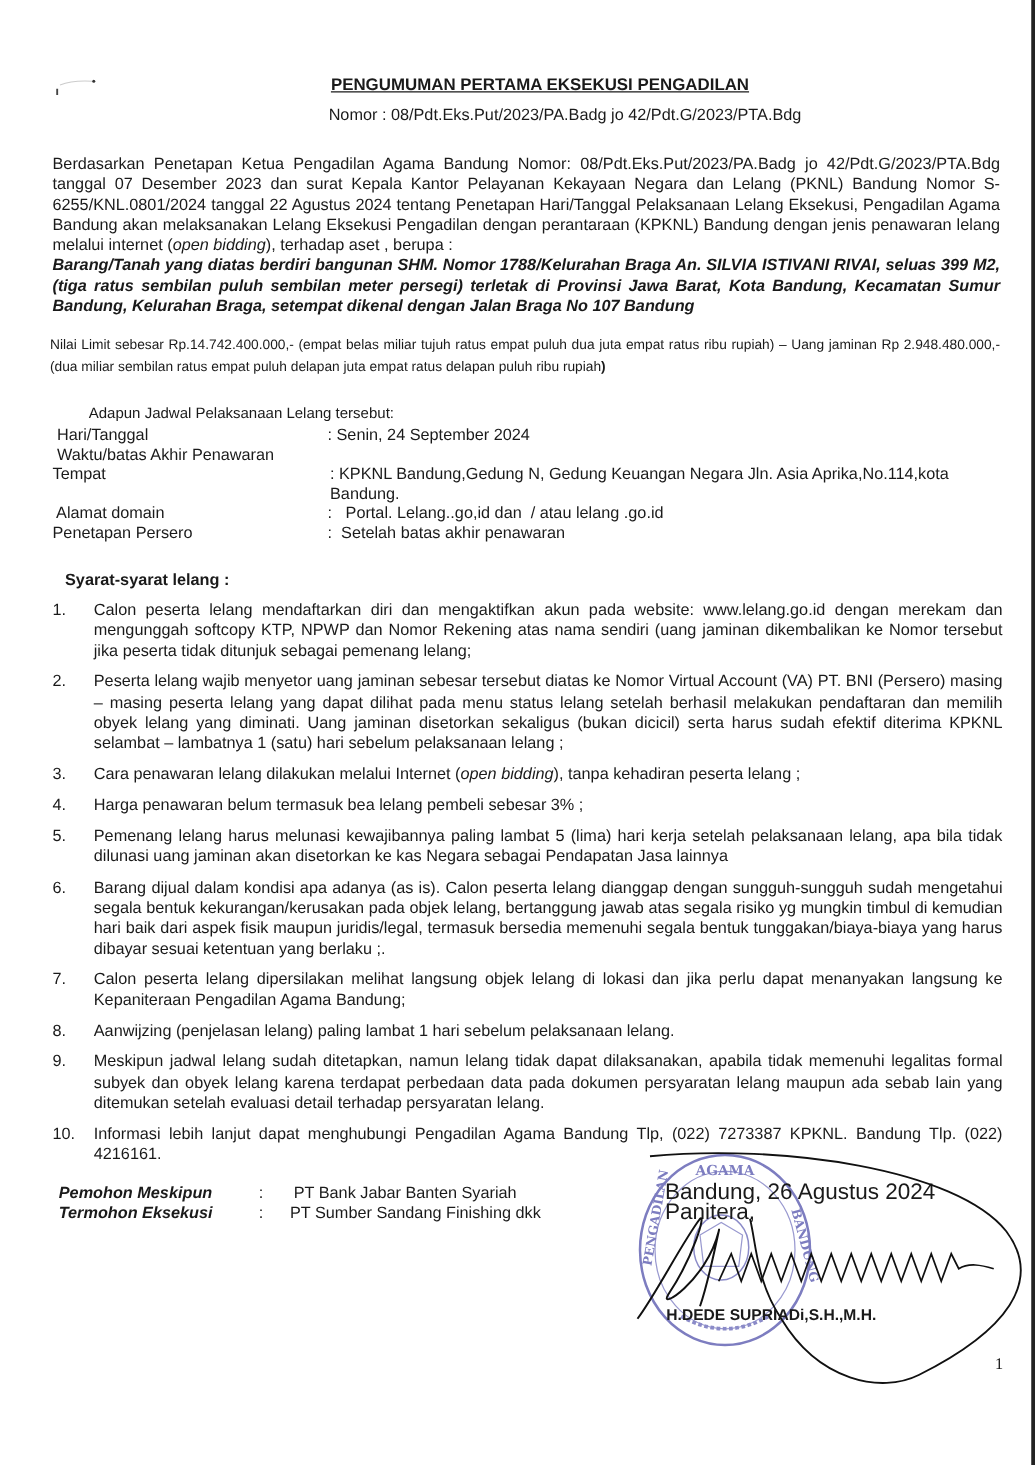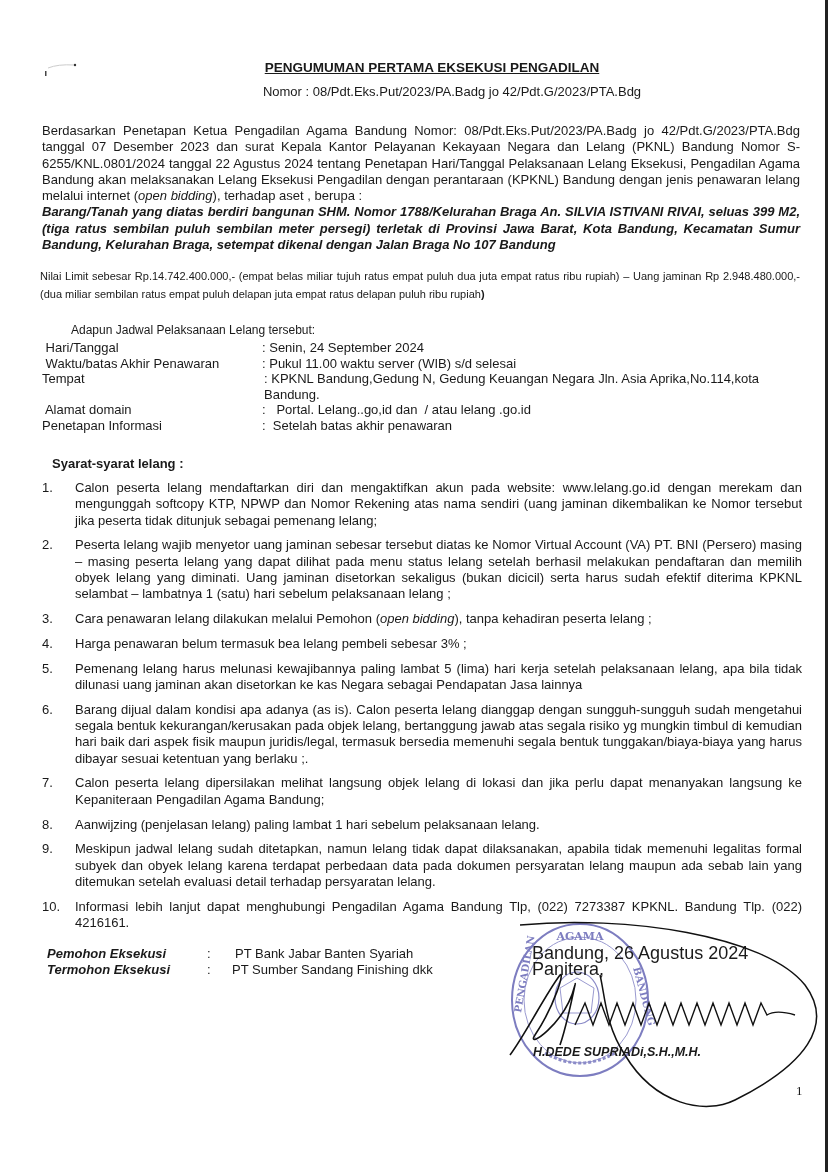--- a/index.html
+++ b/index.html
@@ -31,21 +31,21 @@
   .list { position: absolute; top: 480px; left: 42px; width: 760px; font-size: 13px; line-height: 16.3px; }
   .li { display: flex; margin-bottom: 8.5px; }
   .li .num { width: 33px; flex: none; }
   .li .txt { flex: 1; text-align: justify; }
   .catatan { position: absolute; top: 946px; left: 47px; font-size: 13px; line-height: 16px; }
   .catatan .head { font-weight: bold; font-style: italic; }
   .crow { display: flex; }
   .crow .lbl { width: 160px; font-weight: bold; font-style: italic; }
   .crow .colon { width: 25px; }
   .sign { position: absolute; top: 945px; left: 532px; font-size: 18px; line-height: 16px; }
-  .signer { position: absolute; top: 1045px; left: 533px; font-size: 12.5px; font-weight: bold; font-style: italic; }
+  .signer { position: absolute; top: 1045px; left: 533px; font-size: 12.5px; font-weight: bold; }
   .stamp { position: absolute; left: 505px; top: 918px; width: 150px; height: 165px; }
   .scribble { position: absolute; left: 505px; top: 915px; width: 320px; height: 200px; }
   .pagenum { position: absolute; top: 1083px; left: 796px; font-family: "Liberation Serif", serif; font-size: 13px; }
   i.it { font-style: italic; }
 </style>
 </head>
 <body>
 
 <div class="page-edge"></div>
 
@@ -68,49 +68,48 @@
 </div>
 
 <div class="jadwal-title">Adapun Jadwal Pelaksanaan Lelang tersebut:</div>
 <div class="jadwal">
   <div class="jrow">
       <div class="jlabel" style="white-space:pre"> Hari/Tanggal</div>
       <div class="jval">: Senin,  24 September 2024</div>
     </div>
   <div class="jrow">
       <div class="jlabel" style="white-space:pre"> Waktu/batas Akhir Penawaran</div>
-      <div class="jval">: Pukul 11.00  waktu server (WIB) s/d selesai</div>
     </div>
   <div class="jrow">
       <div class="jlabel" style="white-space:pre">Tempat</div>
       <div class="jval" style="padding-left:2px">: KPKNL Bandung,Gedung N, Gedung Keuangan Negara Jln. Asia Aprika,No.114,kota Bandung.</div>
     </div>
   <div class="jrow">
       <div class="jlabel" style="white-space:pre"> Alamat domain</div>
       <div class="jval" style="white-space:pre">:   Portal. Lelang..go,id dan  / atau lelang .go.id</div>
     </div>
   <div class="jrow">
-      <div class="jlabel" style="white-space:pre">Penetapan Informasi</div>
+      <div class="jlabel" style="white-space:pre">Penetapan Persero</div>
       <div class="jval" style="white-space:pre">:  Setelah batas akhir penawaran</div>
     </div>
 </div>
 
 <div class="syarat-title">Syarat-syarat lelang :</div>
 <div class="list">
   <div class="li">
       <span class="num">1.</span>
       <span class="txt">Calon peserta lelang mendaftarkan diri dan mengaktifkan akun pada website: www.lelang.go.id dengan merekam dan mengunggah softcopy KTP, NPWP dan Nomor Rekening atas nama sendiri (uang jaminan dikembalikan ke Nomor tersebut jika peserta tidak ditunjuk sebagai pemenang lelang;</span>
     </div>
   <div class="li">
       <span class="num">2.</span>
       <span class="txt">Peserta lelang wajib menyetor uang jaminan sebesar tersebut diatas ke Nomor Virtual Account (VA) PT. BNI (Persero) masing – masing peserta lelang yang dapat dilihat pada menu status lelang setelah berhasil melakukan pendaftaran dan memilih obyek lelang yang diminati. Uang jaminan disetorkan sekaligus (bukan dicicil) serta harus sudah efektif diterima KPKNL selambat – lambatnya 1 (satu) hari sebelum pelaksanaan lelang ;</span>
     </div>
   <div class="li">
       <span class="num">3.</span>
-      <span class="txt"><span>Cara penawaran lelang dilakukan melalui Pemohon (</span><i class="it">open bidding</i><span>), tanpa kehadiran peserta lelang ;</span></span>
+      <span class="txt"><span>Cara penawaran lelang dilakukan melalui Internet (</span><i class="it">open bidding</i><span>), tanpa kehadiran peserta lelang ;</span></span>
     </div>
   <div class="li">
       <span class="num">4.</span>
       <span class="txt">Harga penawaran belum termasuk bea lelang pembeli sebesar 3% ;</span>
     </div>
   <div class="li">
       <span class="num">5.</span>
       <span class="txt">Pemenang lelang harus melunasi kewajibannya paling lambat 5 (lima) hari kerja setelah pelaksanaan lelang, apa bila tidak dilunasi uang jaminan akan disetorkan ke kas Negara sebagai Pendapatan Jasa lainnya</span>
     </div>
   <div class="li">
@@ -130,21 +129,21 @@
       <span class="txt">Meskipun jadwal lelang sudah ditetapkan, namun lelang tidak dapat dilaksanakan, apabila tidak memenuhi legalitas formal subyek dan obyek  lelang karena terdapat perbedaan  data pada dokumen persyaratan lelang maupun ada sebab lain yang ditemukan  setelah evaluasi detail terhadap persyaratan lelang.</span>
     </div>
   <div class="li">
       <span class="num">10.</span>
       <span class="txt">Informasi lebih lanjut dapat menghubungi Pengadilan Agama Bandung  Tlp, (022) 7273387 KPKNL. Bandung Tlp. (022) 4216161.</span>
     </div>
 </div>
 
 <div class="catatan">
   <div class="crow">
-      <span class="lbl">Pemohon Eksekusi</span>
+      <span class="lbl">Pemohon Meskipun</span>
       <span class="colon">:</span>
       <span style="padding-left:3px">PT Bank Jabar Banten Syariah</span>
     </div>
   <div class="crow">
       <span class="lbl">Termohon Eksekusi</span>
       <span class="colon">:</span>
       <span>PT Sumber Sandang Finishing dkk</span>
     </div>
 </div>
 

